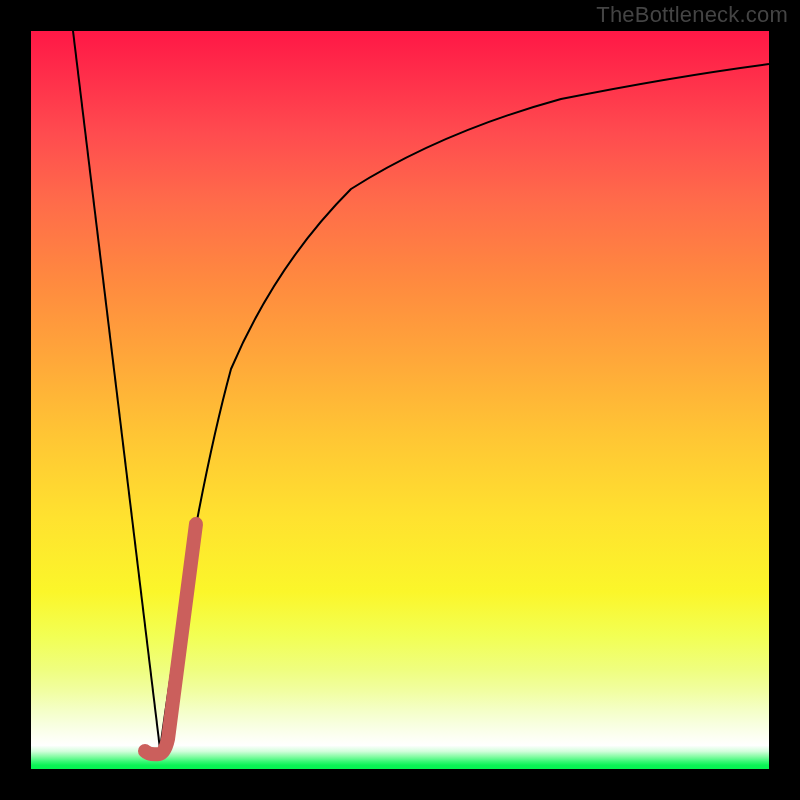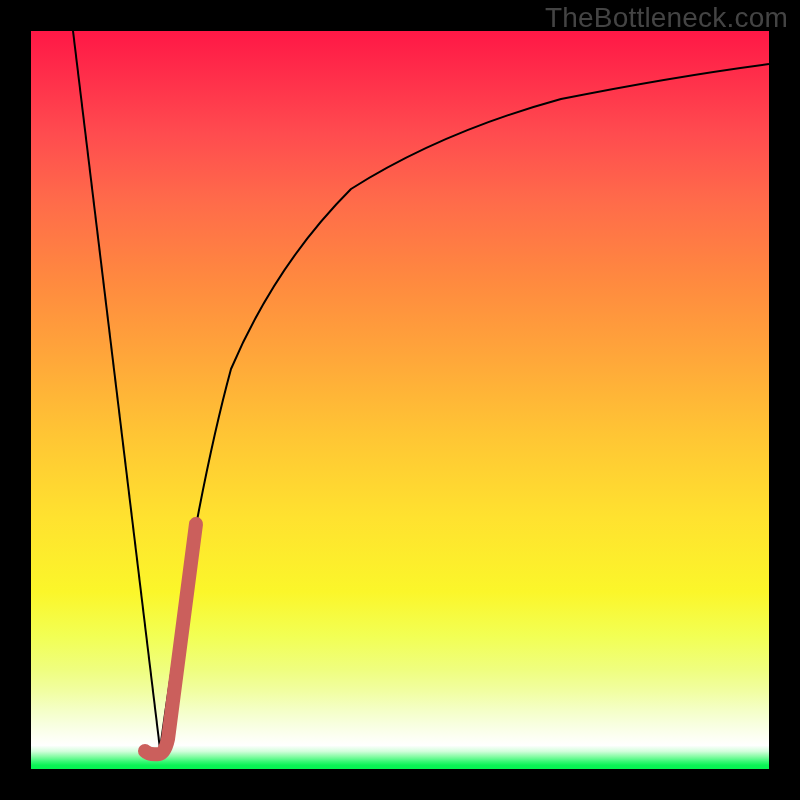--- a/index.html
+++ b/index.html
@@ -56,21 +56,21 @@
       #36f874 99%,
       #0af455 99.5%,
       #05f251 100%
     );
   }
   .watermark {
     position: absolute;
     top: 2px;
     right: 12px;
     color: #444;
-    font-size: 28px;
+    font-size: 22px;
     font-weight: 400;
     letter-spacing: 0.2px;
     user-select: none;
   }
   svg.curves {
     position: absolute;
     left: 0;
     top: 0;
   }
 </style>

